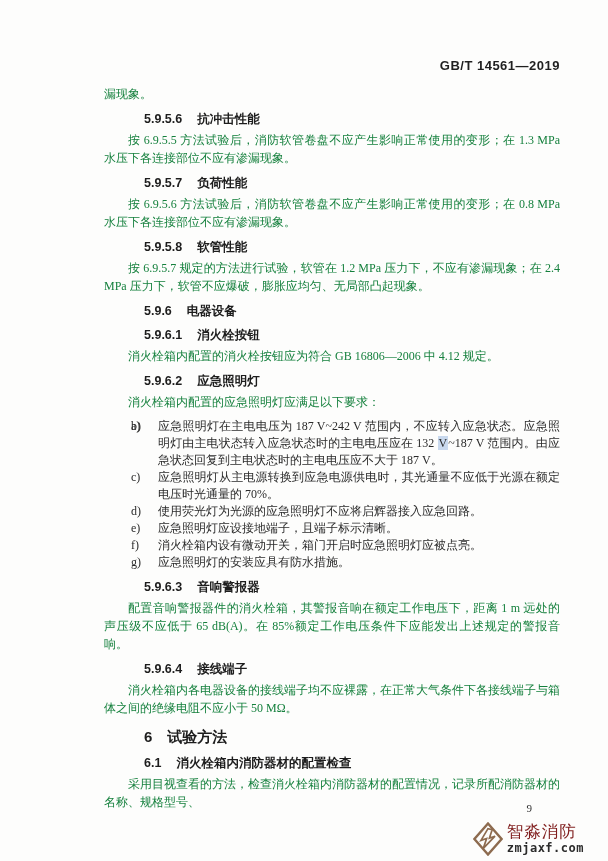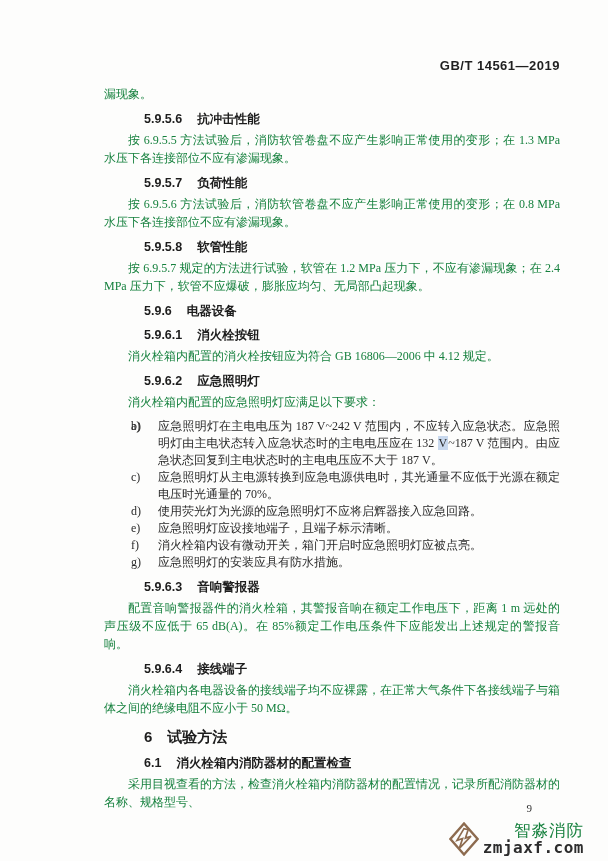--- a/index.html
+++ b/index.html
@@ -84,26 +84,25 @@
     right:24px;bottom:5px;
     display:flex;
     align-items:center;
     gap:4px;
   }
   .wm-mark{width:30px;height:34px;flex:0 0 auto;}
   .wm-text{display:flex;flex-direction:column;line-height:1;}
   .wm-brand{
     font-size:16.5px;
     letter-spacing:1px;
-    color:#15803d;
-    font-family:Liberation Sans, sans-serif;
-    text-align:right;
+    color:#7f1d1d;
+    font-family:Liberation Serif, serif;
   }
   .wm-site{
-    font-size:16px;
+    font-size:12px;
     font-weight:700;
     letter-spacing:.5px;
     color:#2c2c2c;
     margin-top:2px;
     font-family:"DejaVu Sans Mono","Liberation Mono",monospace;
   }
 </style>
 </head>
 <body>
 

